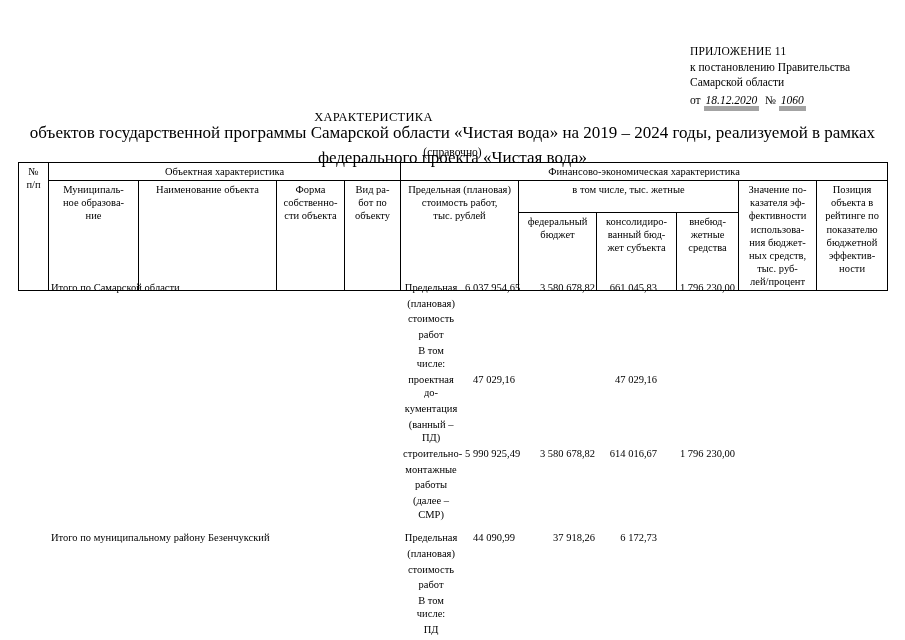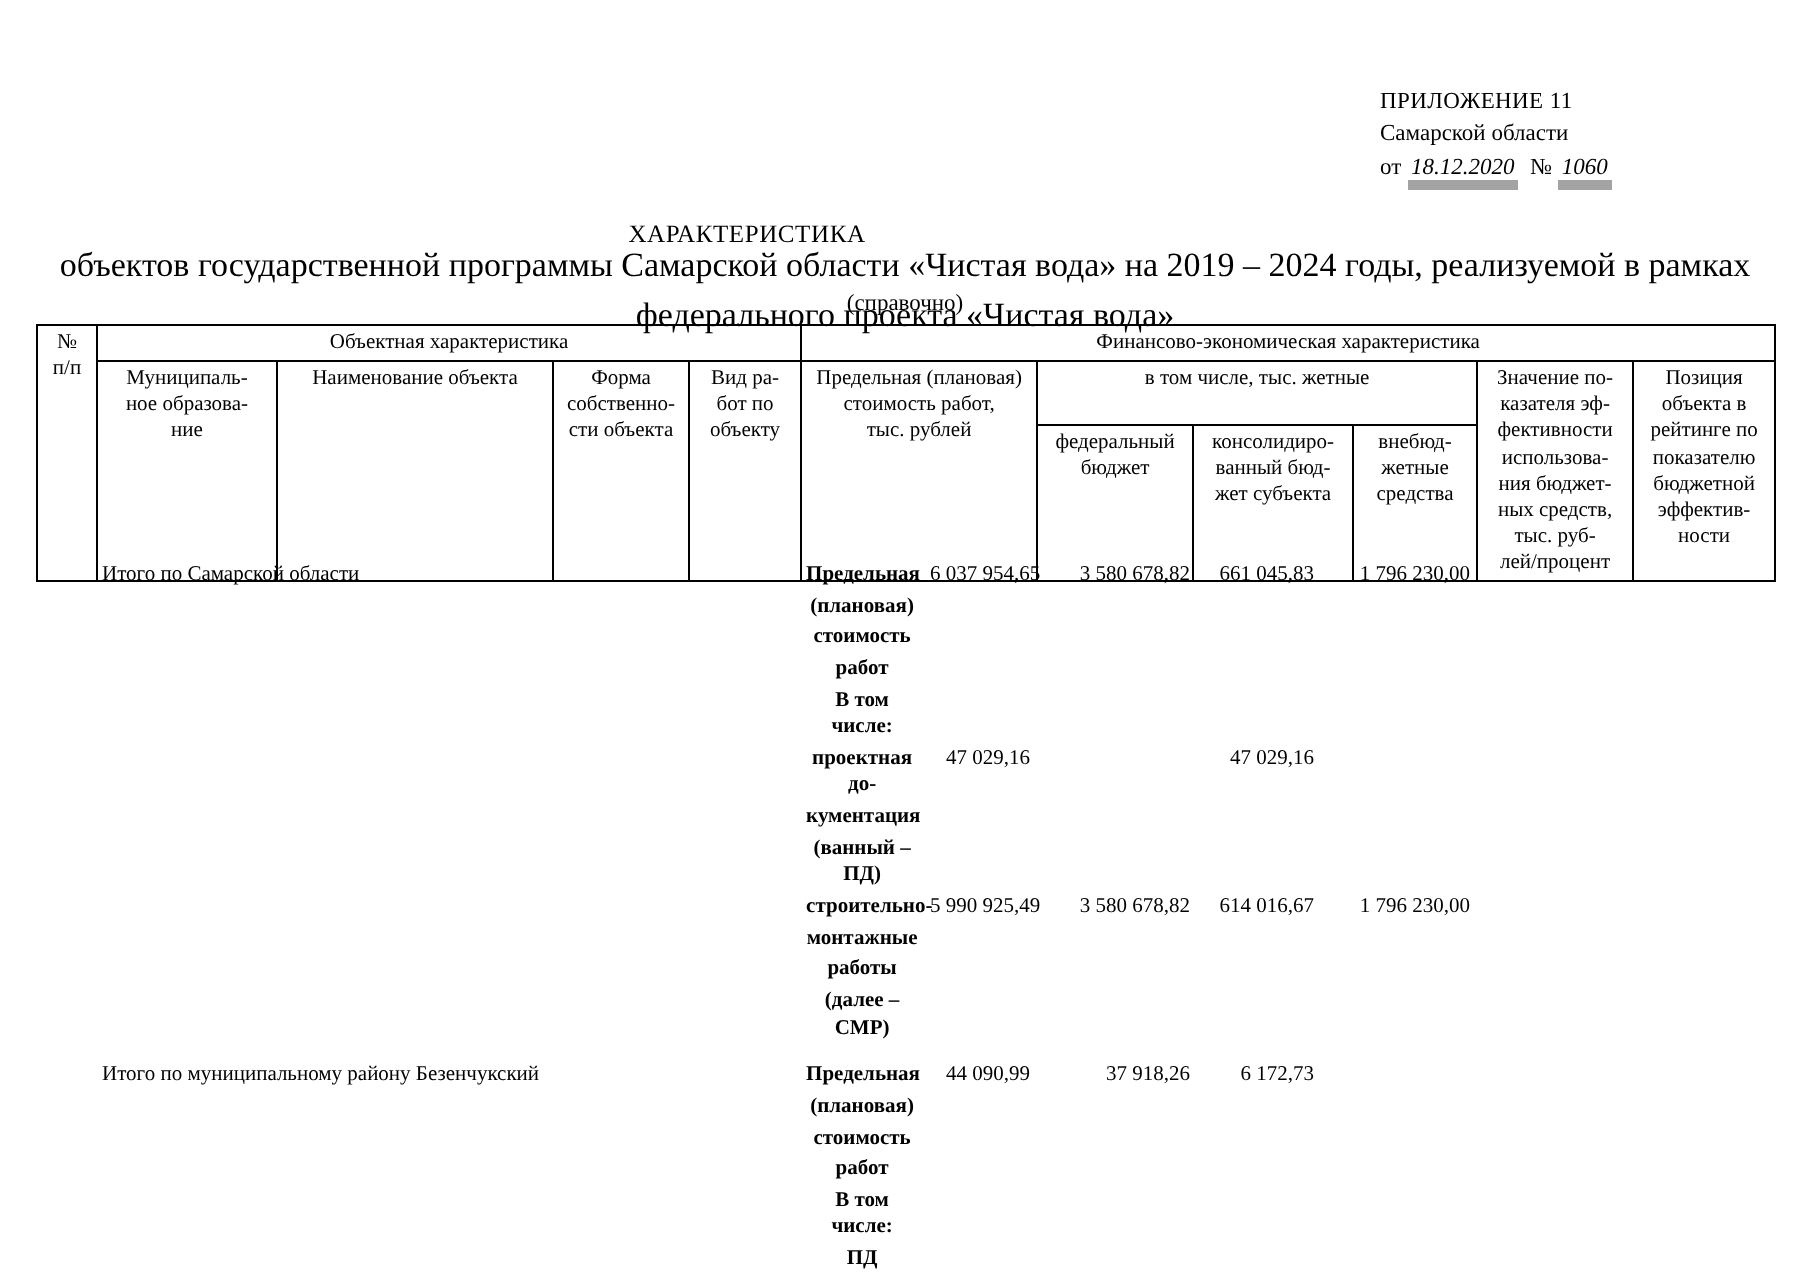--- a/index.html
+++ b/index.html
@@ -106,32 +106,33 @@
   table.body td {
     border: none;
     padding: 1px 3px;
     vertical-align: top;
     line-height: 1.3;
   }
   .c-num { text-align: center; }
   .c-center { text-align: center; }
   .c-right { text-align: right; }
   .c-left { text-align: left; }
-  .lbl { font-size: 10.5px; font-weight: bold; }
+  .lbl { font-size: 10.5px; }
   .mono-num { white-space: nowrap; }
 
   .rowgap { height: 8px; }
 </style>
 </head>
 <body>
 
 <div class="page">
 
   <div class="hdr">
     <div class="l1">ПРИЛОЖЕНИЕ 11</div>
+    <div class="l2">к постановлению Правительства</div>
     <div class="l3">Самарской области</div>
     <div class="l4">
       <span>от</span>
       <span class="hand">18.12.2020</span>
       &nbsp;<span>№</span>
       <span class="hand">1060</span>
     </div>
   </div>
 
   <div class="title">ХАРАКТЕРИСТИКА</div>

